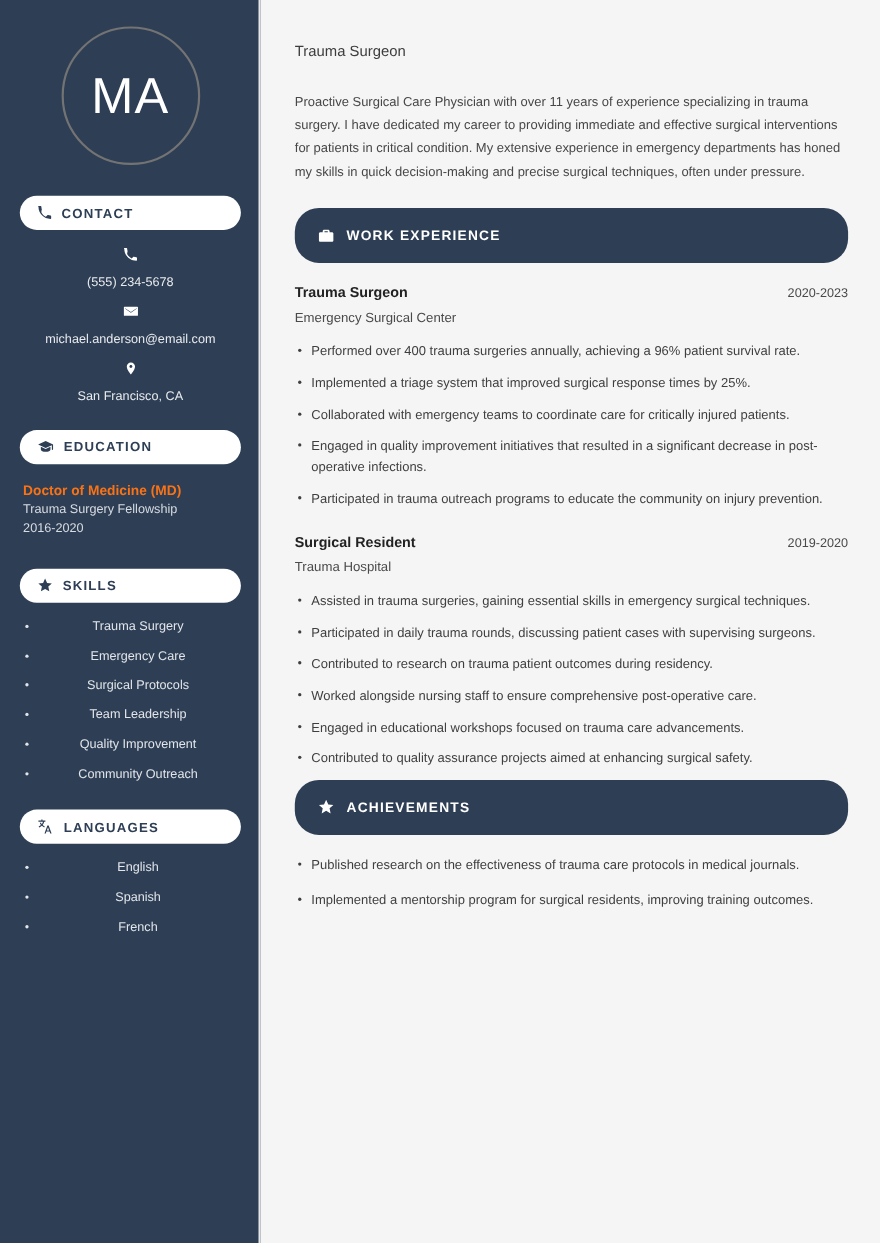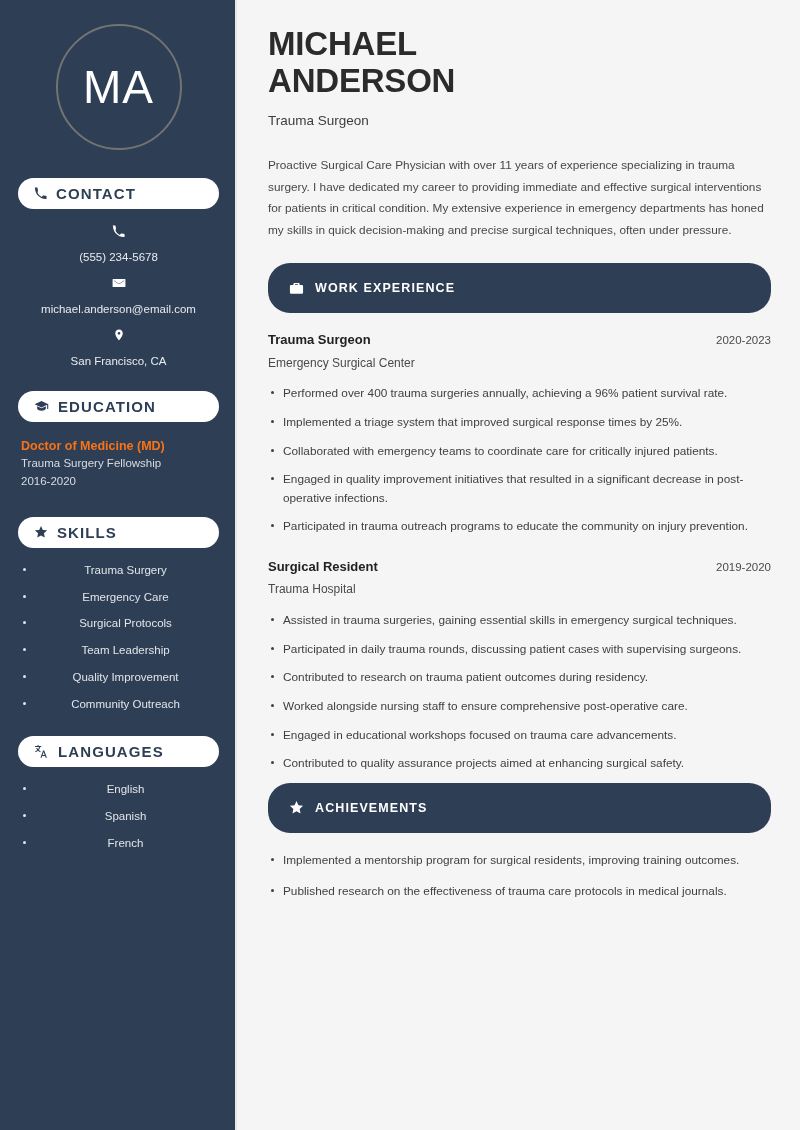--- a/index.html
+++ b/index.html
@@ -55,21 +55,21 @@
     background:#ffffff;
     color:#2d3e55;
     border-radius:20px;
     height:31px;
     display:flex; align-items:center;
     padding:0 16px;
     gap:9px;
     margin-bottom:15px;
   }
   .pill .pill-label {
-    font-size:15px;
+    font-size:12px;
     font-weight:bold;
     letter-spacing:1.1px;
     text-transform:uppercase;
     line-height:1;
   }
   .pill .ico { display:flex; align-items:center; }
   .pill svg { display:block; }
 
   .contact-list { margin-bottom:22px; }
   .contact-row {
@@ -296,24 +296,20 @@
     <ul class="side-list">
       <li>English</li>
       <li>Spanish</li>
       <li>French</li>
     </ul>
 
   </aside>
 
   <main class="main">
 
-    <h1 class="name">
-      <span>MICHAEL</span><br>
-      <span>ANDERSON</span>
-    </h1>
     <div class="role">Trauma Surgeon</div>
     <p class="summary">Proactive Surgical Care Physician with over 11 years of experience specializing in trauma surgery. I have dedicated my career to providing immediate and effective surgical interventions for patients in critical condition. My extensive experience in emergency departments has honed my skills in quick decision-making and precise surgical techniques, often under pressure.</p>
 
     <div class="bar">
       <span class="ico">
         <svg width="15" height="15" viewBox="0 0 24 24" fill="#ffffff">
             <path d="M9 3h6c1.1 0 2 .9 2 2v1.5h3.5c1.1 0 2 .9 2 2v10c0 1.1-.9 2-2 2H3.5c-1.1 0-2-.9-2-2v-10c0-1.1.9-2 2-2H7V5c0-1.1.9-2 2-2zm.6 3.5h4.8V5.1H9.6v1.4z"></path>
           </svg>
       </span>
       <span class="bar-label">WORK EXPERIENCE</span>
@@ -353,18 +349,18 @@
     <div class="bar">
       <span class="ico">
         <svg width="15" height="15" viewBox="0 0 24 24" fill="#ffffff">
             <path d="M12 1.6l3.1 6.8 7.4.8-5.5 5 1.5 7.3L12 17.8 5.5 21.5 7 14.2l-5.5-5 7.4-.8L12 1.6z"></path>
           </svg>
       </span>
       <span class="bar-label">ACHIEVEMENTS</span>
     </div>
 
     <ul class="bullets ach-list">
+      <li>Published research on the effectiveness of trauma care protocols in medical journals.</li>
       <li>Implemented a mentorship program for surgical residents, improving training outcomes.</li>
-      <li>Published research on the effectiveness of trauma care protocols in medical journals.</li>
     </ul>
 
   </main>
 </div>
 
 </body></html>

